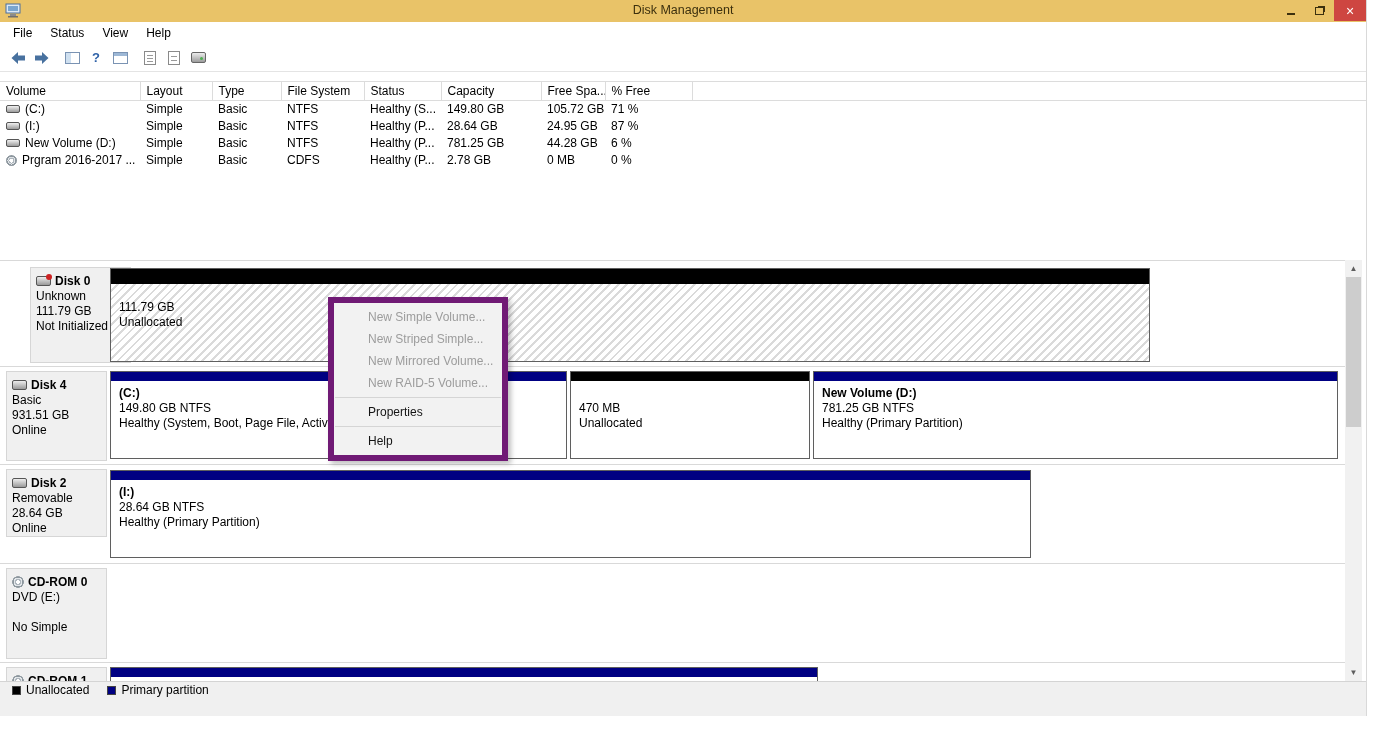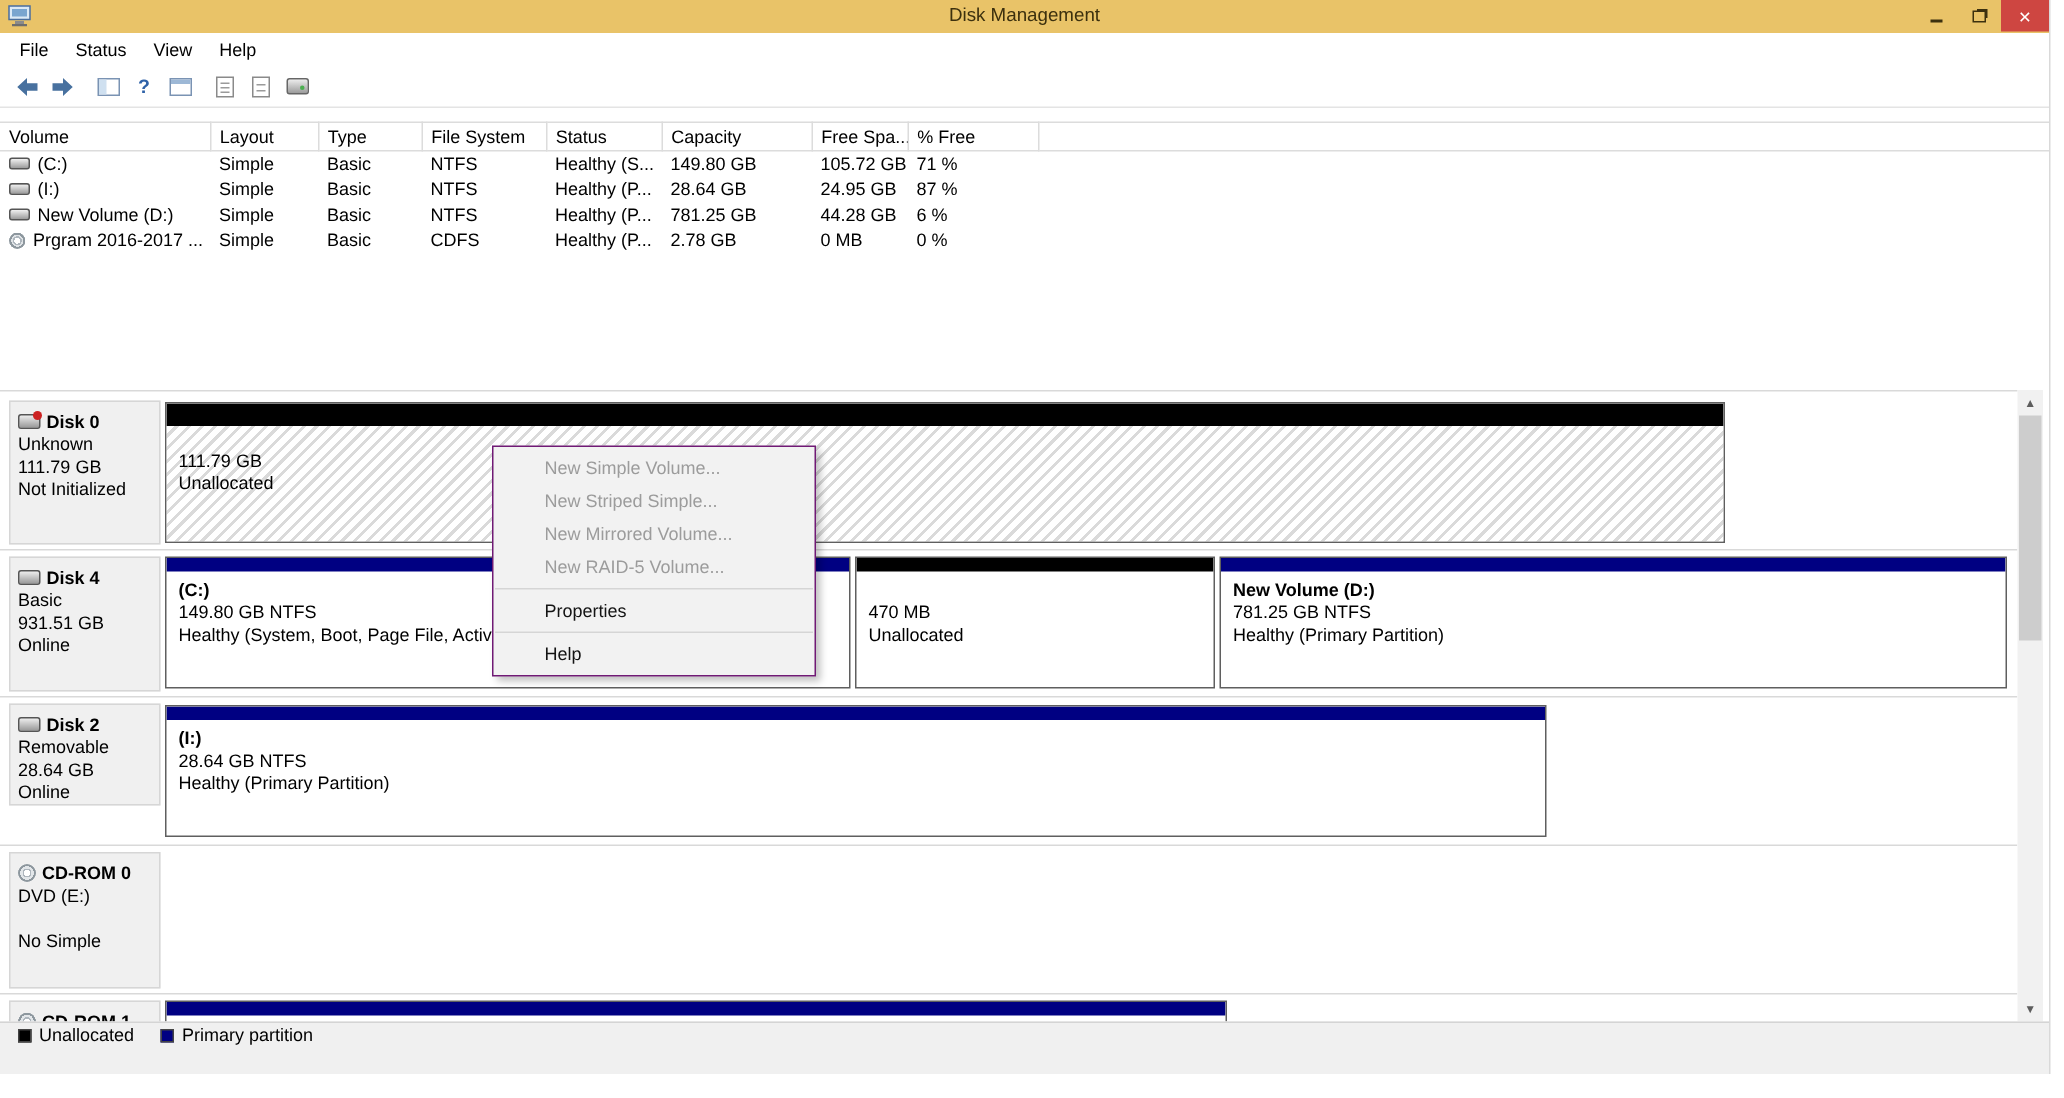--- a/index.html
+++ b/index.html
@@ -79,21 +79,21 @@
 
   
   .legend { position:absolute; left:0; top:681px; width:100%; height:17px; background:#f0f0f0; border-top:1px solid #d4d4d4; display:flex; align-items:center; padding-left:12px; }
   .sw { width:9px; height:9px; border:1px solid #444; margin-right:5px; flex:0 0 auto; }
   .sw.black { background:#000; }
   .sw.blue { background:#000082; }
   .legend .lbl { margin-right:18px; }
   .footer { position:absolute; left:0; top:698px; width:100%; height:18px; background:#f0f0f0; }
 
   
-  .ctxmenu { position:absolute; left:328px; top:297px; width:216px; background:#f2f2f2; border:1px solid #701a75;
+  .ctxmenu { position:absolute; left:328px; top:297px; width:180px; background:#f2f2f2; border:6px solid #701a75;
              box-shadow:3px 3px 5px rgba(0,0,0,0.25); padding:3px 0; z-index:50; }
   .mi { height:22px; line-height:22px; padding-left:34px; white-space:nowrap; color:#141414; }
   .mi.disabled { color:#9c9c9c; }
   .msep { height:1px; background:#d5d5d5; margin:3px 1px; }
 </style>
 </head>
 <body>
 
 <div class="window">
 
@@ -260,21 +260,21 @@
         <td>0 %</td>
         <td></td>
       </tr>
     </tbody>
       </table>
   </div>
 
   <div class="diskpane">
 
     <div class="disk-row" style="top:2px;height:104px;">
-      <div class="disk-info" style="height:96px;">
+      <div class="disk-info" style="height:96px;margin-left:24px;">
         <div class="disk-title">
             <span class="icon-disk">
               <span class="badge-red"></span>
             </span>
             <span>Disk 0</span>
           </div>
         <div class="line">Unknown</div>
         <div class="line">111.79 GB</div>
         <div class="line">Not Initialized</div>
       </div>

